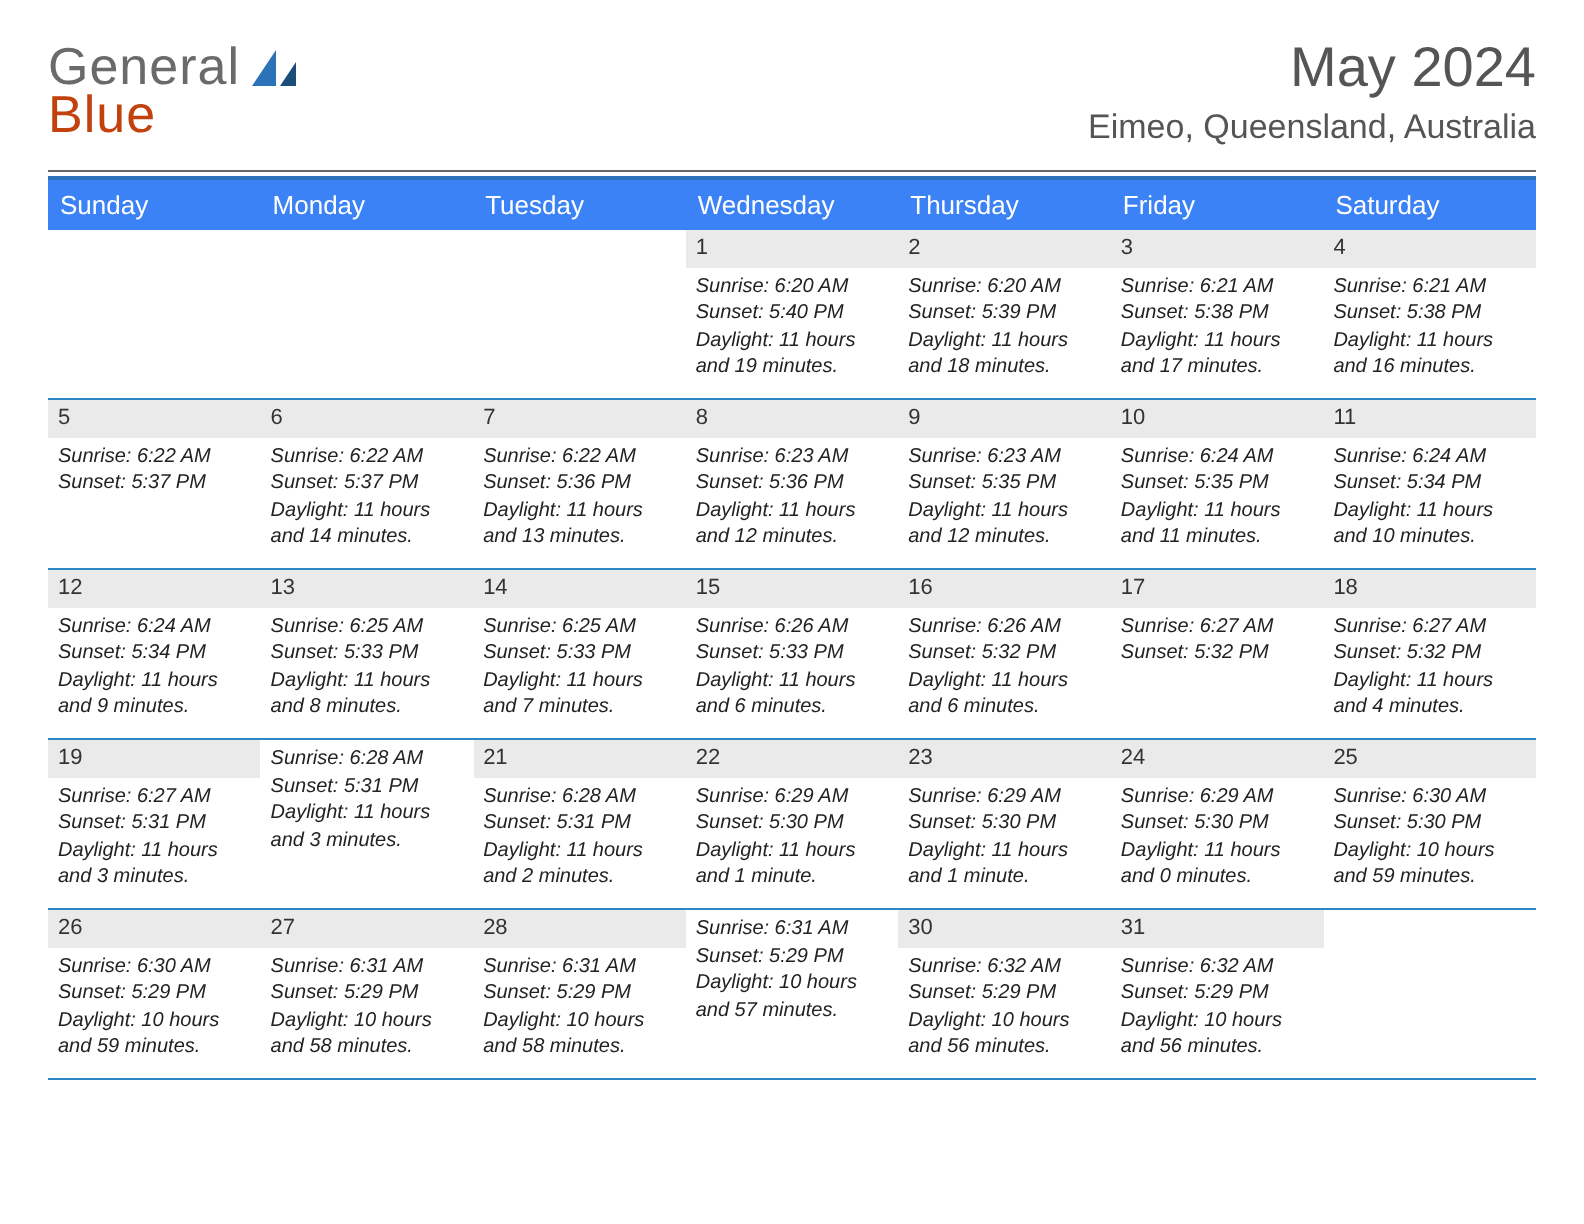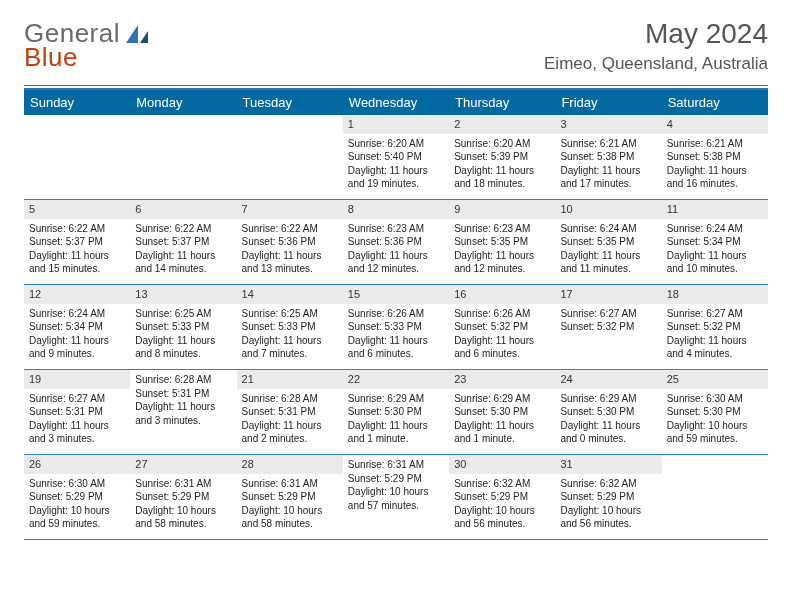--- a/index.html
+++ b/index.html
@@ -40,21 +40,21 @@
   .dividers { margin: 6px 0 0 0; }
   .dividers .line1 { border-top: 1px solid #666; }
   .dividers .line2 { border-top: 2px solid #2b72b8; margin-top: 2px; }
 
   .calendar {
     width: 100%;
     margin-top: 0;
   }
   .day-header {
     display: flex;
-    background: #0369a1;
+    background: #3b82f6;
     color: #fff;
     font-size: 13px;
     font-weight: 400;
   }
   .day-header > div {
     flex: 1;
     padding: 5px 6px;
   }
   .week {
     display: flex;
@@ -69,20 +69,21 @@
     color: #222;
   }
   .cell .daynum {
     background: #eaeaea;
     padding: 2px 5px;
     font-size: 11px;
     color: #333;
   }
   .cell .info {
     padding: 3px 5px 4px 5px;
+    font-style: italic;
   }
   .cell.empty .daynum { visibility: hidden; }
 </style>
 </head>
 <body>
 
 <div class="header">
   <div class="logo">
     <span>General</span>
     <svg width="28" height="22" viewBox="0 0 28 22">
@@ -158,21 +159,20 @@
             <div>Daylight: 11 hours and 16 minutes.</div>
           </div>
         </div>
       </div>
       <div class="week">
         <div class="cell">
           <div class="daynum">5</div>
           <div class="info">
             <div>Sunrise: 6:22 AM</div>
             <div>Sunset: 5:37 PM</div>
-            <div>Daylight: 11 hours and 15 minutes.</div>
           </div>
         </div>
         <div class="cell">
           <div class="daynum">6</div>
           <div class="info">
             <div>Sunrise: 6:22 AM</div>
             <div>Sunset: 5:37 PM</div>
             <div>Daylight: 11 hours and 14 minutes.</div>
           </div>
         </div>

